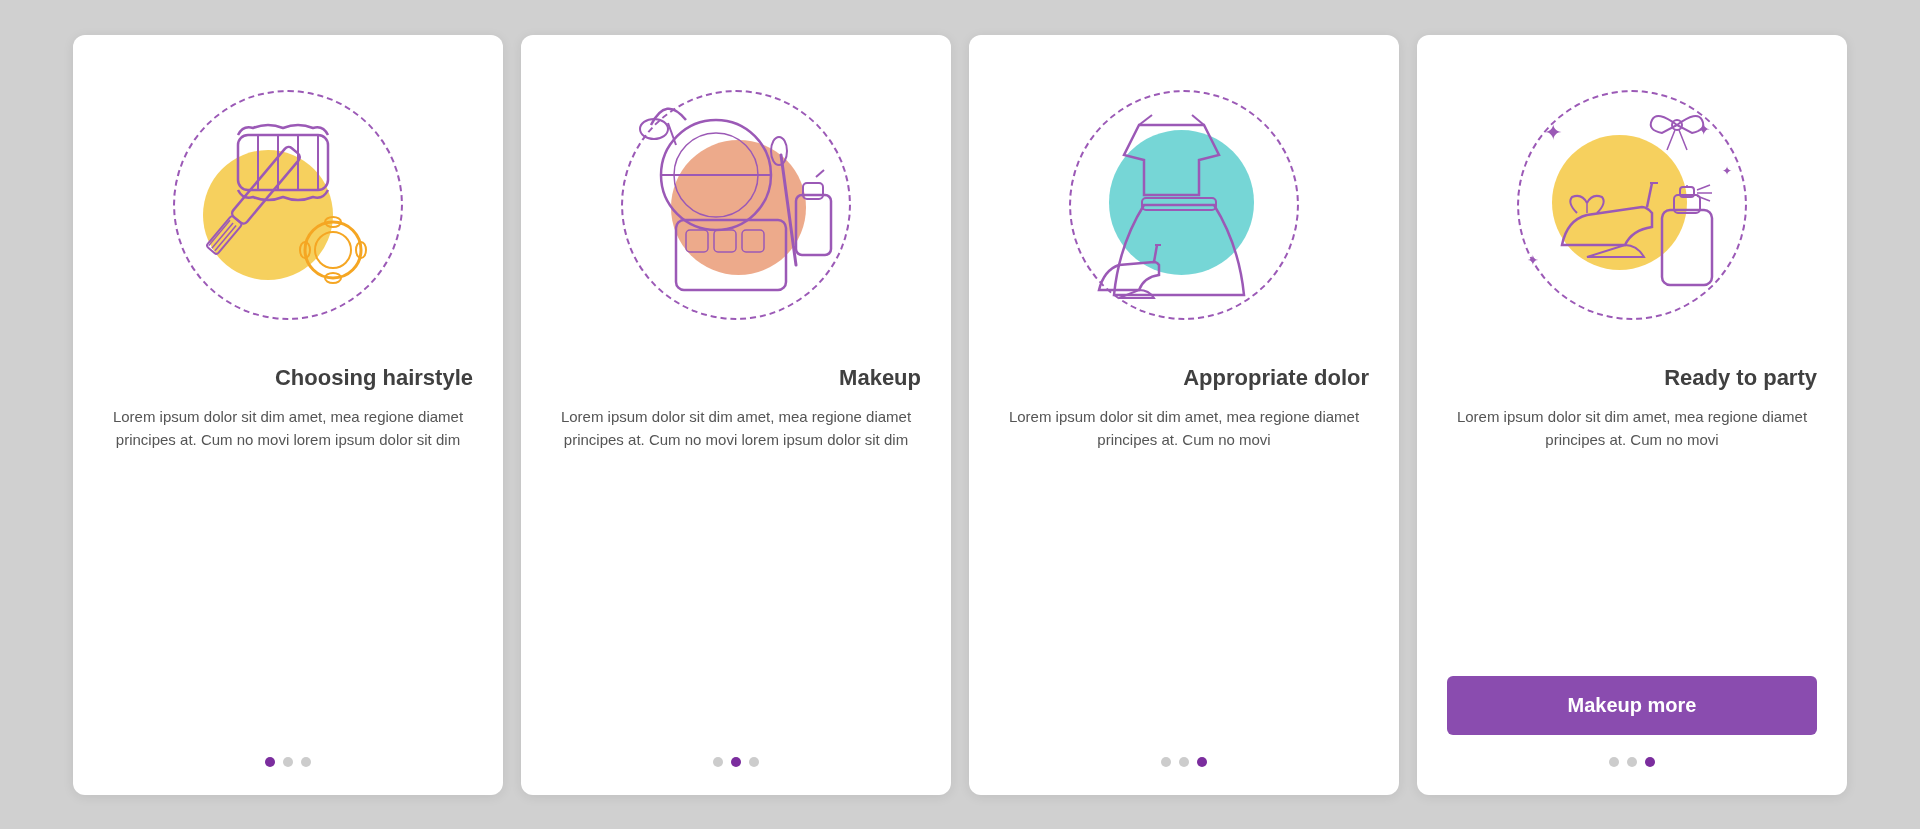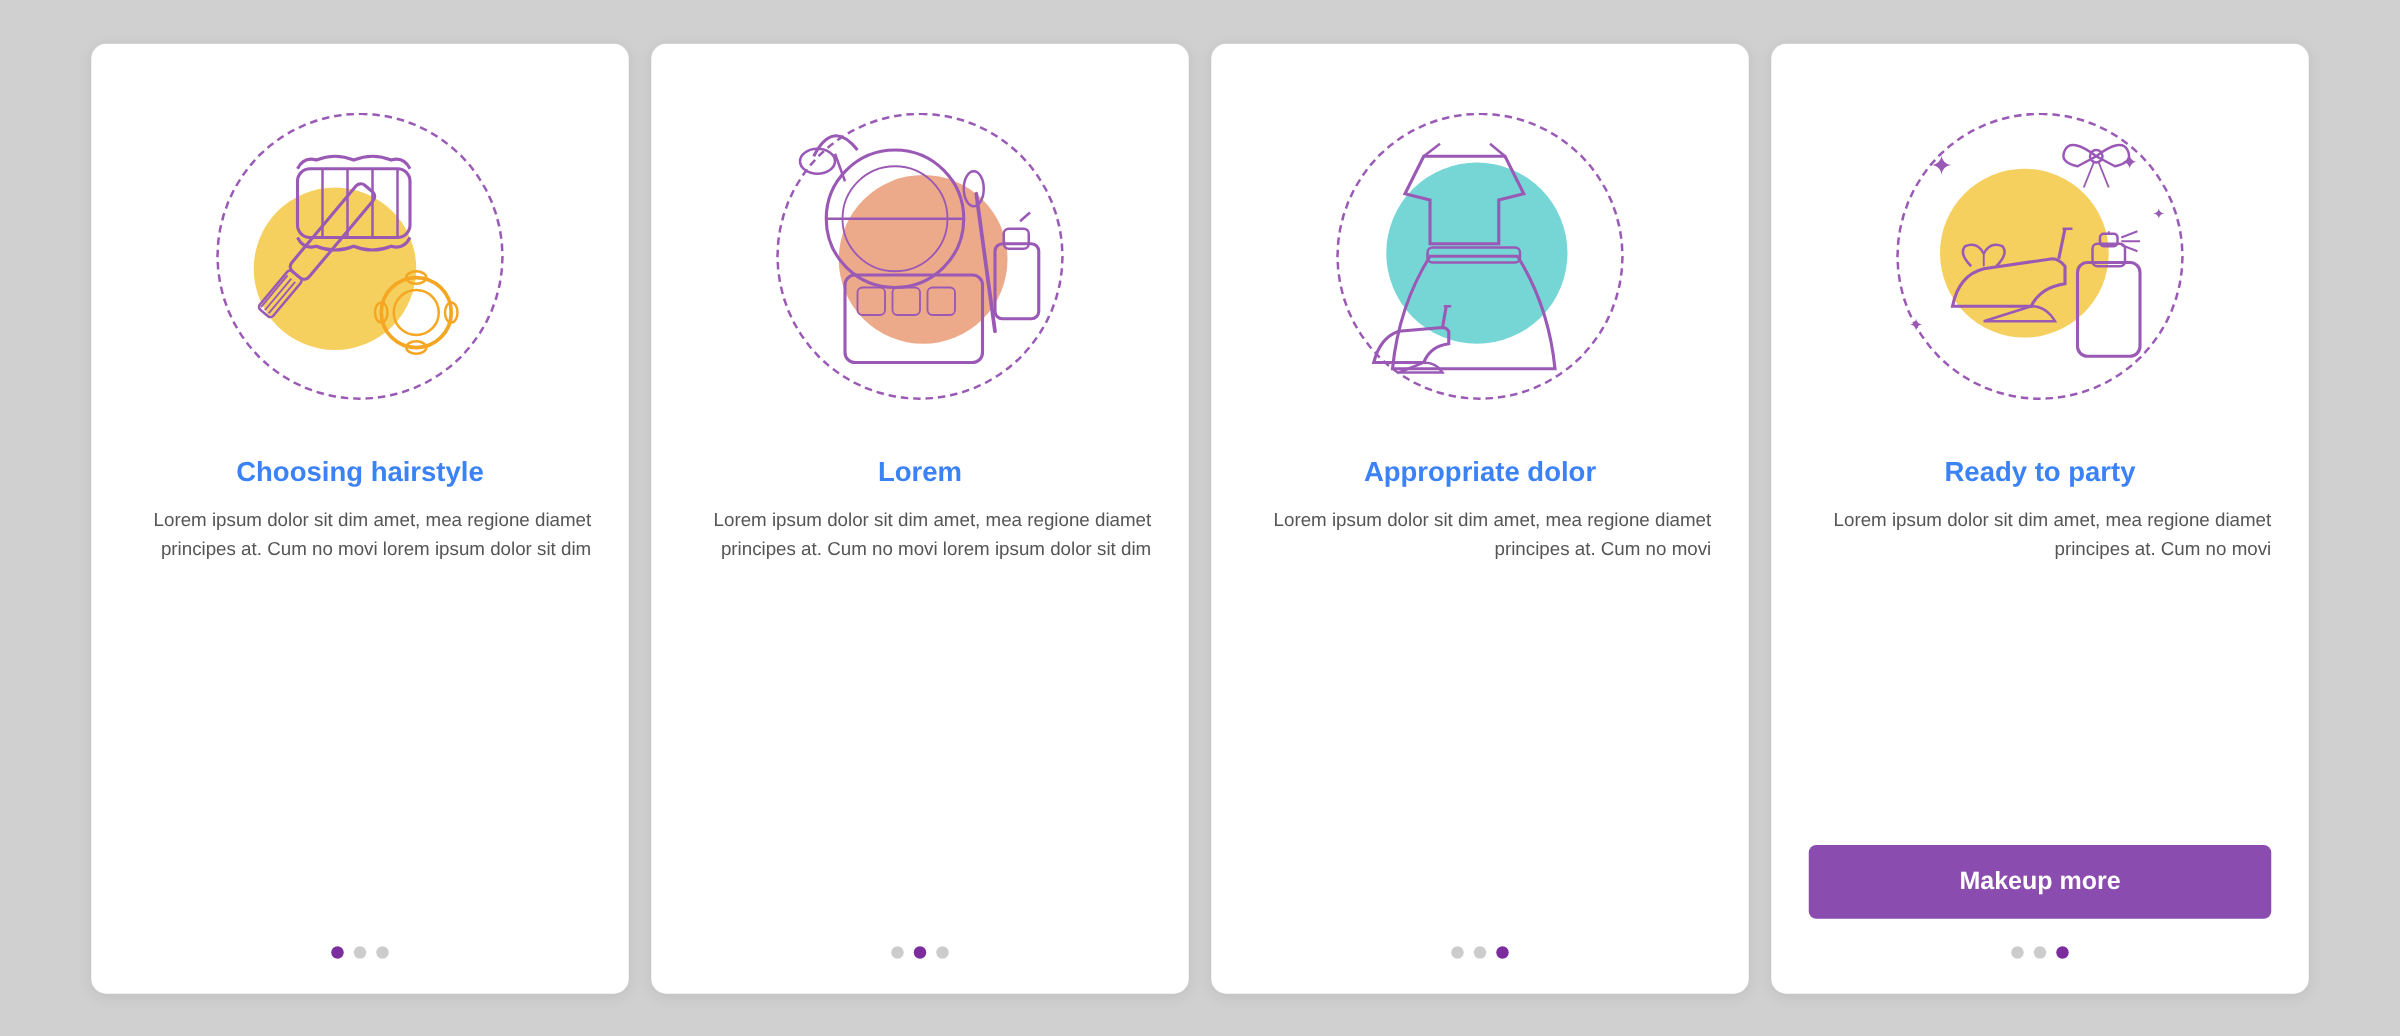--- a/index.html
+++ b/index.html
@@ -68,31 +68,31 @@
     }
 
     .blob-teal {
       background-color: #5ecfcf;
       opacity: 0.85;
     }
 
     .card-title {
       font-size: 22px;
       font-weight: 700;
-      color: #3b82f6;
+      color: #404040;
       margin-bottom: 14px;
-      text-align: center;
+      text-align: right;
       width: 100%;
     }
 
     .card-text {
       font-size: 15px;
       color: #555555;
       line-height: 1.55;
-      text-align: right;
+      text-align: center;
       width: 100%;
       flex: 1;
     }
 
     .card-dots {
       display: flex;
       gap: 8px;
       margin-top: 22px;
       justify-content: center;
     }
@@ -236,21 +236,21 @@
 
         <rect x="200" y="130" width="35" height="60" rx="6" fill="none" stroke="#9b59b6" stroke-width="2.5"></rect>
         <rect x="207" y="118" width="20" height="16" rx="4" fill="none" stroke="#9b59b6" stroke-width="2"></rect>
         <line x1="220" y1="112" x2="228" y2="105" stroke="#9b59b6" stroke-width="2"></line>
 
         <path d="M55,60 Q70,30 90,55" fill="none" stroke="#9b59b6" stroke-width="2.5"></path>
         <ellipse cx="58" cy="64" rx="14" ry="10" fill="none" stroke="#9b59b6" stroke-width="2"></ellipse>
         <line x1="72" y1="58" x2="80" y2="80" stroke="#9b59b6" stroke-width="2"></line>
       </svg>
     </div>
-    <div class="card-title">Lorem</div>
+    <div class="card-title">Makeup</div>
     <div class="card-text">Lorem ipsum dolor sit dim amet, mea regione diamet principes at. Cum no movi lorem ipsum dolor sit dim</div>
     <div class="card-dots">
       <div class="dot"></div>
       <div class="dot active"></div>
       <div class="dot"></div>
     </div>
   </div>
 
   <div class="card">
     <div class="card-illustration illustration-3">

